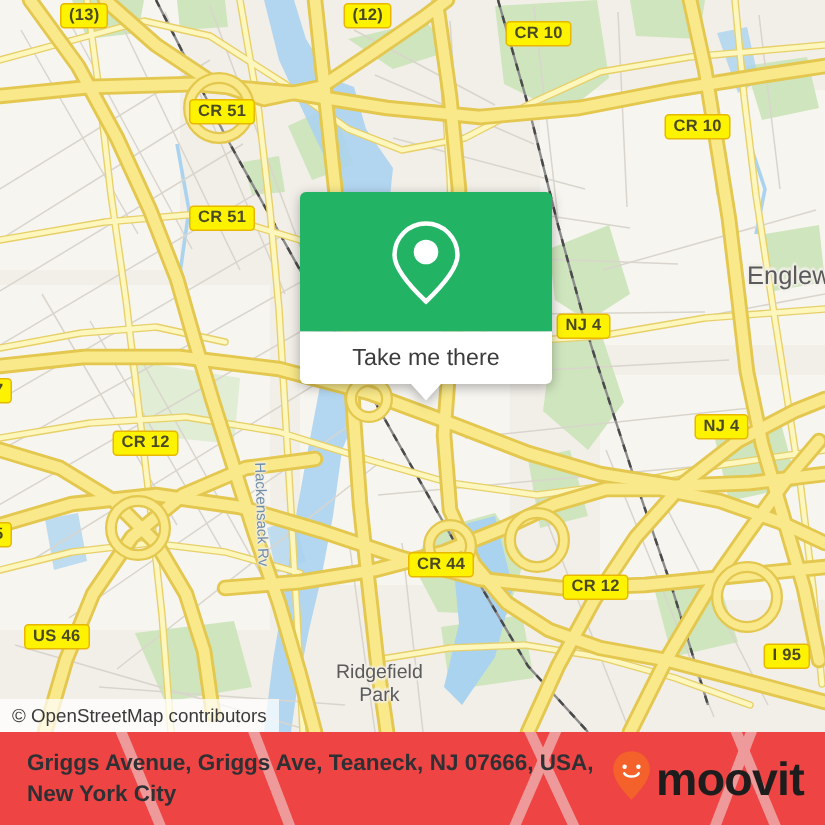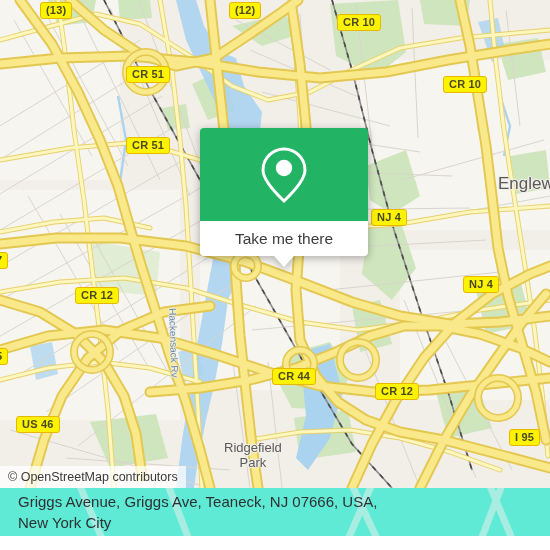--- a/index.html
+++ b/index.html
@@ -137,23 +137,24 @@
     white-space: nowrap;
     text-align: right;
   }
 
   
   .footer {
     position: absolute;
     left: 0;
     top: 488px;
     width: 550px;
-    height: 48px;
-    background: #5eead4;
+    height: 62px;
+    background: #ef4444;
     overflow: hidden;
+    font-weight: bold;
   }
   .footer-watermark {
     position: absolute; left:0; top:-40px; width:550px; height:110px;
     opacity: .5;
   }
   .footer-inner {
     position: relative;
     display: flex;
     align-items: center;
     justify-content: space-between;
@@ -437,16 +438,27 @@
         <path d="M470 -10 L520 110"></path>
         <path d="M520 -10 L474 110"></path>
       </g>
     </svg>
 
     <div class="footer-inner">
       <div class="footer-address">
         <div>Griggs Avenue, Griggs Ave, Teaneck, NJ 07666, USA,</div>
         <div>New York City</div>
       </div>
+      <div class="brand">
+        <span>
+          <svg width="26" height="34" viewBox="0 0 26 34" xmlns="http://www.w3.org/2000/svg">
+            <path d="M13 0.8 C6.1 0.8 0.8 6.1 0.8 12.8 C0.8 20.4 9 29 13 33.2 C17 29 25.2 20.4 25.2 12.8 C25.2 6.1 19.9 0.8 13 0.8 Z" fill="#f4612b"></path>
+            <circle cx="8.4" cy="11.2" r="1.5" fill="#ffffff"></circle>
+            <circle cx="17.6" cy="11.2" r="1.5" fill="#ffffff"></circle>
+            <path d="M8.2 15.6 C9.9 18.4 16.1 18.4 17.8 15.6" fill="none" stroke="#ffffff" stroke-width="1.7" stroke-linecap="round"></path>
+          </svg>
+        </span>
+        <span class="brand-word">moovit</span>
+      </div>
     </div>
   </div>
 
 </div>
 
 </body></html>

